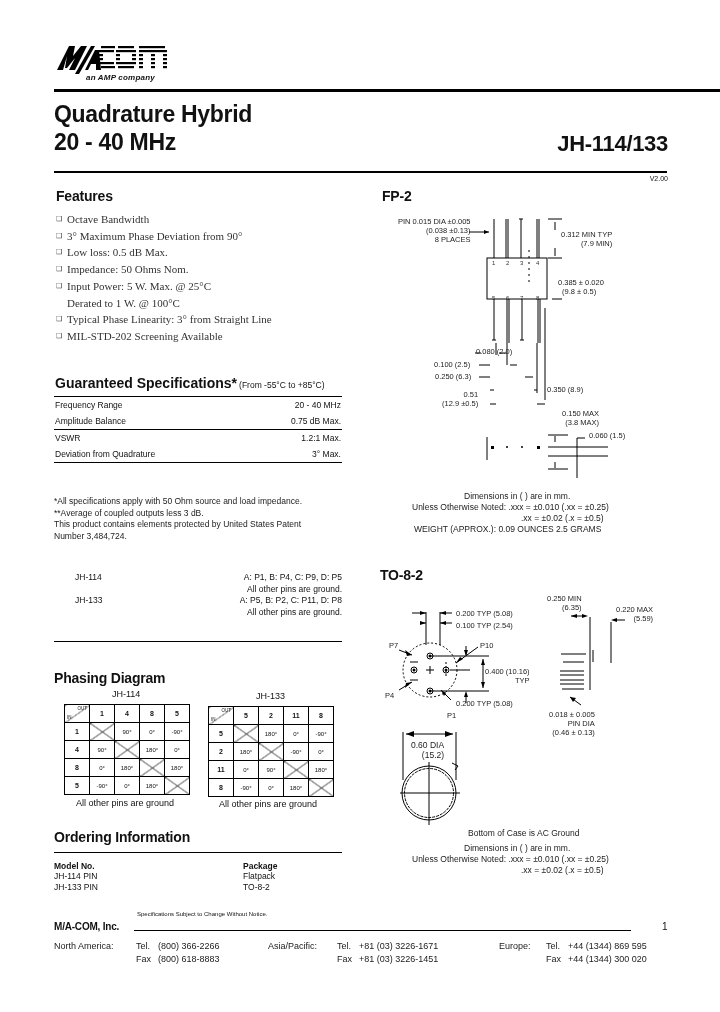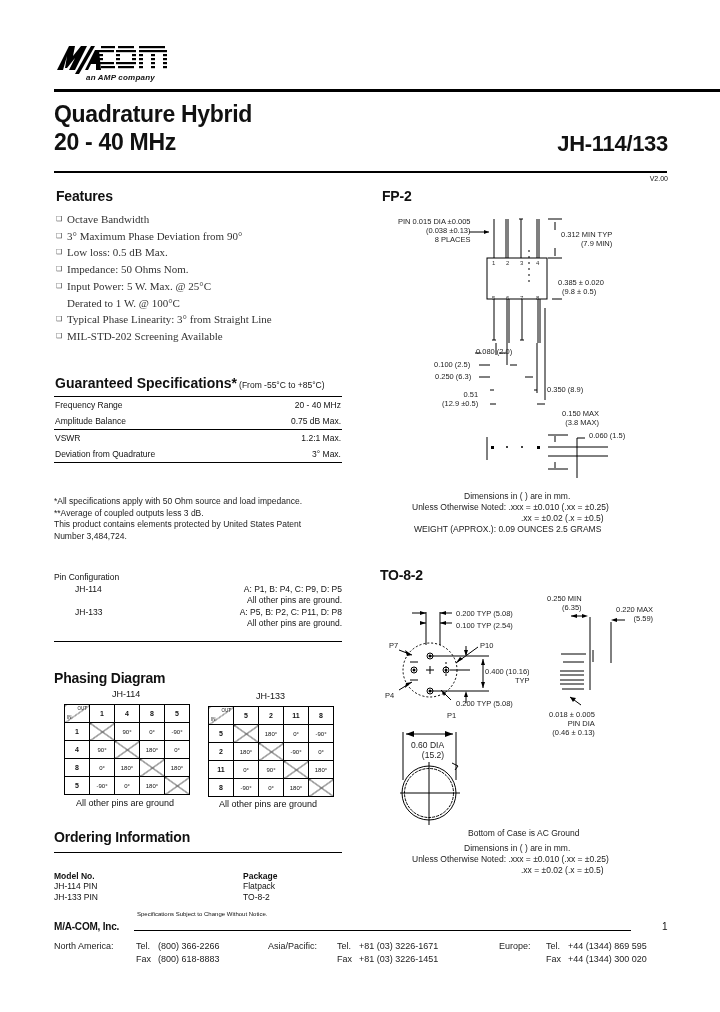--- a/index.html
+++ b/index.html
@@ -45,21 +45,21 @@
   .ph-table td.x { background:
      linear-gradient(to top right, transparent calc(50% - 0.6px), #000 50%, transparent calc(50% + 0.6px)),
      linear-gradient(to bottom right, transparent calc(50% - 0.6px), #000 50%, transparent calc(50% + 0.6px)); }
   .ph-table td.corner { background: linear-gradient(to bottom right, transparent calc(50% - 0.5px), #000 50%, transparent calc(50% + 0.5px)); font-size: 4.5px; }
   .ph-table td.corner .o { position: absolute; right: 2px; top: 1px; }
   .ph-table td.corner .i { position: absolute; left: 2px; bottom: 2px; }
   .ph-foot { font-size: 9px; position: absolute; }
 
   .order-h { left: 54px; top: 829px; }
   .order { left: 54px; top: 852px; width: 288px; font-size: 8.5px; }
-  .order .hd { display: flex; font-weight: bold; border-top: 1px solid #000; padding-top: 18px; }
+  .order .hd { display: flex; font-weight: bold; border-top: 1px solid #000; padding-top: 8px; }
   .order .row { display: flex; line-height: 11px; }
   .order .c1 { width: 189px; }
 
   .footer-brand { left: 54px; top: 921px; font-size: 10px; font-weight: bold; letter-spacing: -0.2px; }
   .footer-note { left: 137px; top: 911px; font-size: 6px; }
   .footer-page { left: 662px; top: 921px; font-size: 10px; }
   .contact { top: 940px; font-size: 9px; line-height: 12.5px; color: #222; }
   .contact .lbl { display: inline-block; }
 
   
@@ -155,21 +155,20 @@
 </tbody>
   </table>
 <div class="abs spec-notes">
   <div>*All specifications apply with 50 Ohm source and load impedance.</div>
   <div>**Average of coupled outputs less 3 dB.</div>
   <div>This product contains elements protected by United States Patent</div>
   <div>Number 3,484,724.</div>
 </div>
 
 <div class="abs pin-conf">
-  <div>Pin Configuration</div>
   <div class="row">
       <span class="m">JH-114</span>
       <span>A: P1, B: P4, C: P9, D: P5</span>
     </div>
   <div class="r">All other pins are ground.</div>
   <div class="row">
       <span class="m">JH-133</span>
       <span>A: P5, B: P2, C: P11, D: P8</span>
     </div>
   <div class="r">All other pins are ground.</div>

